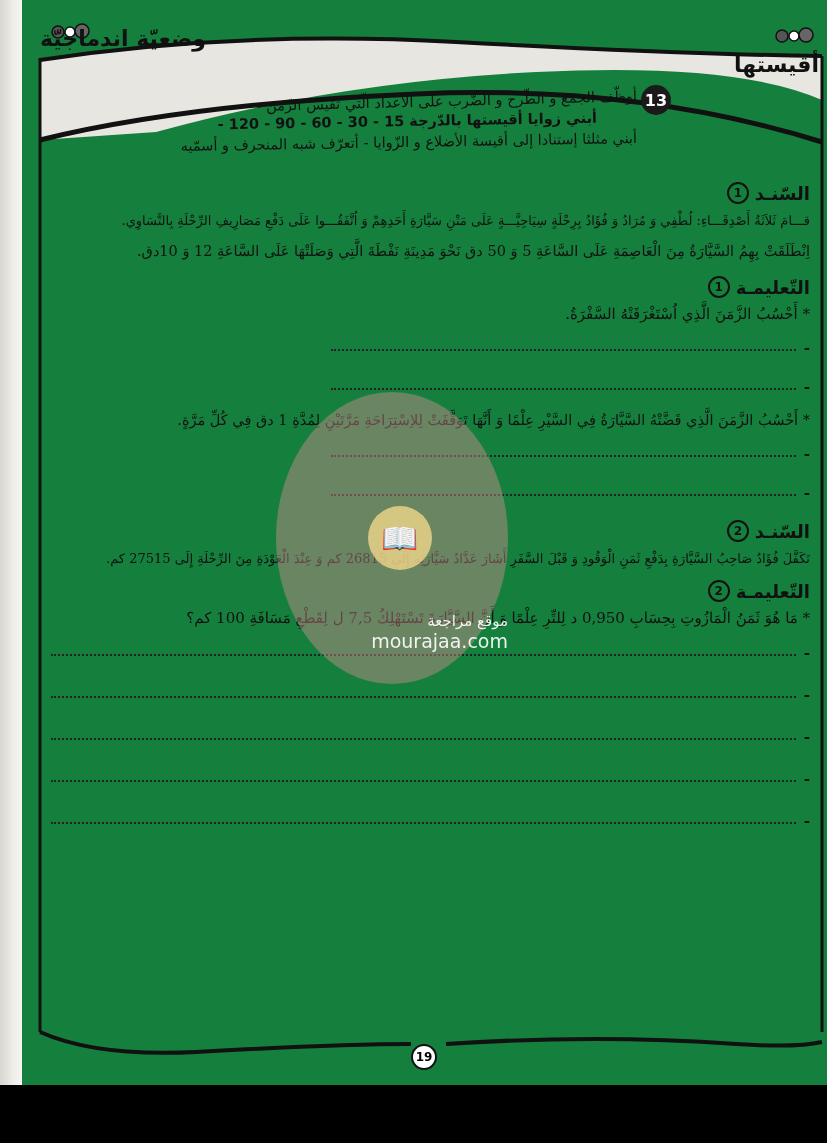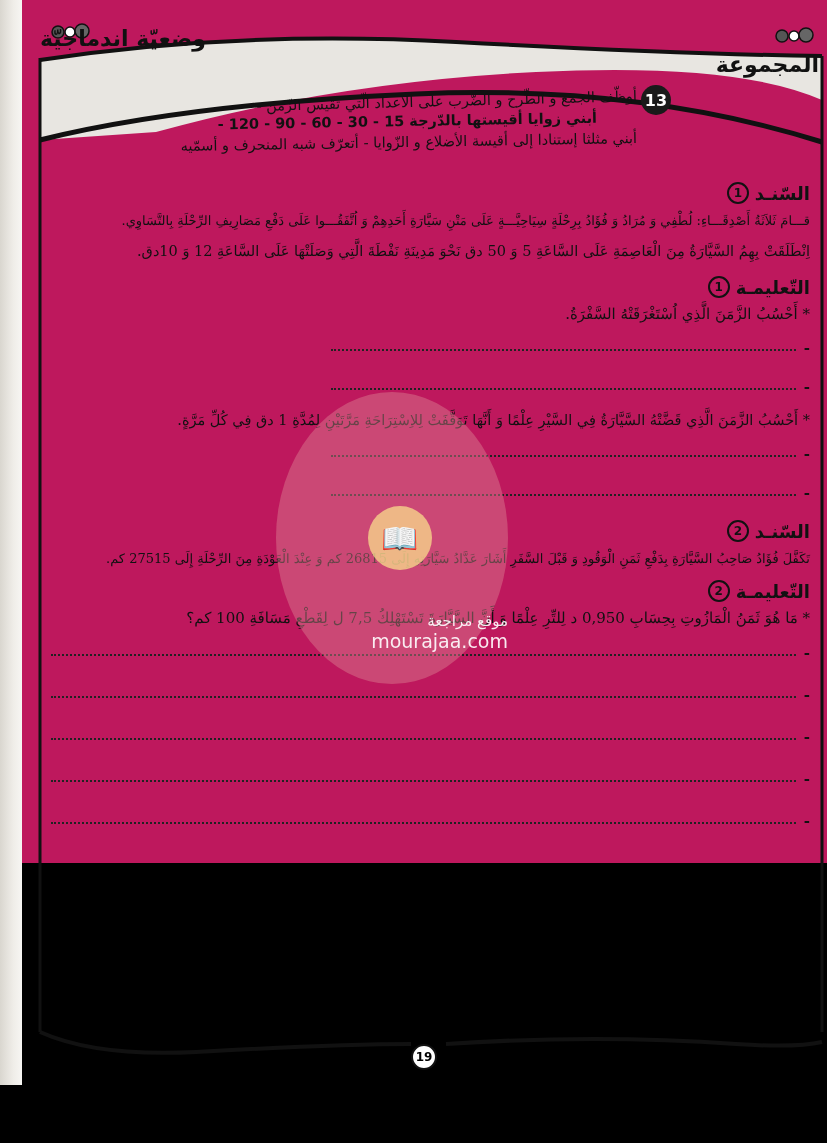--- a/index.html
+++ b/index.html
@@ -1,17 +1,17 @@
 <!DOCTYPE html>
 <html><head>
 <meta charset="utf-8">
 <style>
   html,body{margin:0;padding:0;}
   body{width:827px;height:1143px;background:#000;position:relative;overflow:hidden;font-family:"DejaVu Serif",serif;}
-  .page{position:absolute;left:0;top:0;width:827px;height:863px;background:#be185d;}
+  .page{position:absolute;left:0;top:0;width:827px;height:1085px;background:#15803d;}
   .page-edge{position:absolute;left:0;top:0;width:22px;height:1085px;background:linear-gradient(90deg,#d9d6cf,#efede8 60%,#f7f6f3);}
   .frame{position:absolute;left:36px;top:22px;width:788px;height:1035px;}
   .frame svg{position:absolute;left:0;top:0;}
   .title-left{position:absolute;left:40px;top:26px;font-family:"DejaVu Sans",sans-serif;font-weight:bold;font-size:22px;color:#111;direction:rtl;}
   .title-right{position:absolute;right:8px;top:52px;font-family:"DejaVu Sans",sans-serif;font-weight:bold;font-size:22px;color:#111;direction:rtl;}
   .group-num{position:absolute;left:641px;top:85px;width:30px;height:30px;border-radius:50%;background:#1a1a1a;color:#fff;font-family:"DejaVu Sans",sans-serif;font-weight:bold;font-size:16px;display:flex;align-items:center;justify-content:center;}
   .objectives{position:absolute;right:190px;top:86px;width:620px;direction:rtl;font-family:"DejaVu Sans",sans-serif;font-size:14.5px;line-height:21px;color:#111;text-align:right;}
   .objectives div{white-space:nowrap;}
   .obj-1{transform:rotate(-1.5deg);transform-origin:right center;}
   .obj-2{transform:rotate(-1deg);transform-origin:right center;font-weight:bold;padding-right:40px;}
@@ -53,21 +53,21 @@
       <circle cx="22" cy="10" r="6" fill="#555" stroke="#111" stroke-width="1.5"></circle>
       <circle cx="34" cy="10" r="5" fill="#fff" stroke="#111" stroke-width="1.5"></circle>
       <circle cx="46" cy="9" r="7" fill="#666" stroke="#111" stroke-width="1.5"></circle>
       <circle cx="746" cy="14" r="6" fill="#555" stroke="#111" stroke-width="1.5"></circle>
       <circle cx="758" cy="14" r="5" fill="#fff" stroke="#111" stroke-width="1.5"></circle>
       <circle cx="770" cy="13" r="7" fill="#666" stroke="#111" stroke-width="1.5"></circle>
     </svg>
   </div>
 
   <div class="title-left">وضعيّة اندماجيّة</div>
-  <div class="title-right">المجموعة</div>
+  <div class="title-right">أقيستها</div>
   <div class="group-num">13</div>
 
   <div class="objectives">
     <div class="obj-1">أوظّف الجمع و الطّرح و الضّرب على الأعداد الّتي تقيس الزّمن -</div>
     <div class="obj-2">أبني زوايا أقيستها بالدّرجة 15 - 30 - 60 - 90 - 120 -</div>
     <div class="obj-3">أبني مثلثا إستنادا إلى أقيسة الأضلاع و الزّوايا - أتعرّف شبه المنحرف و أسمّيه</div>
   </div>
 
   <div class="content">
 

